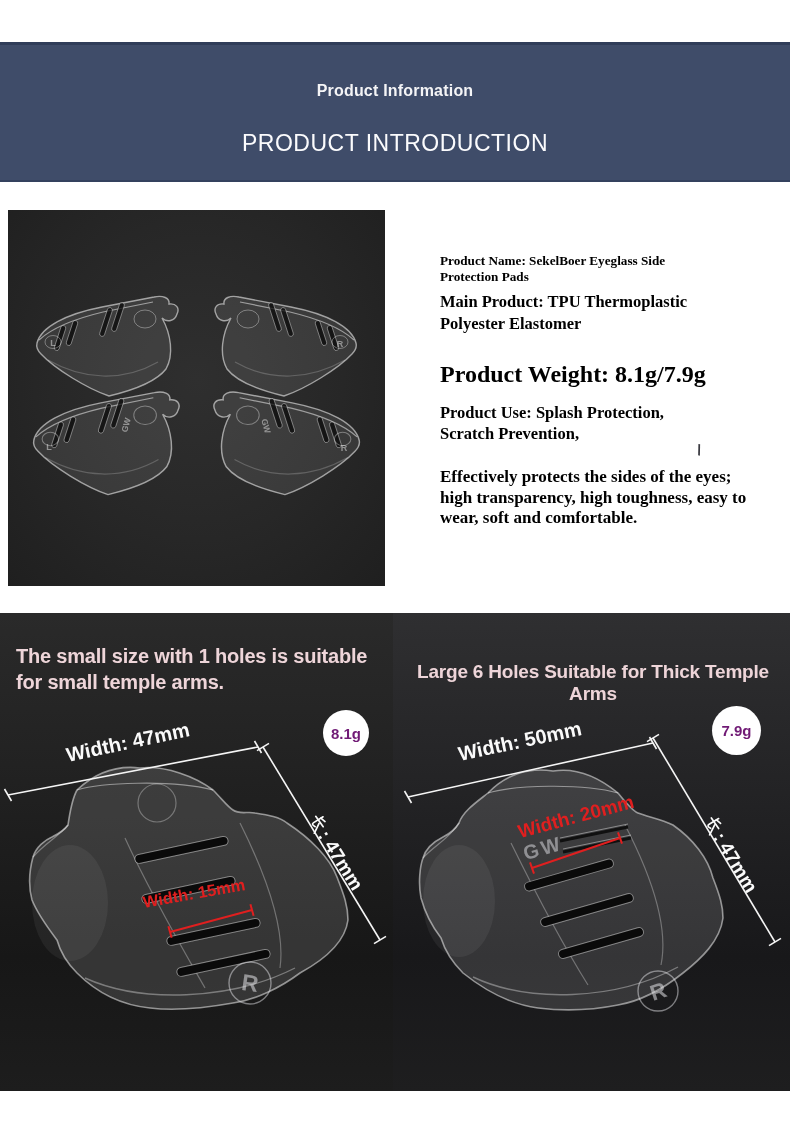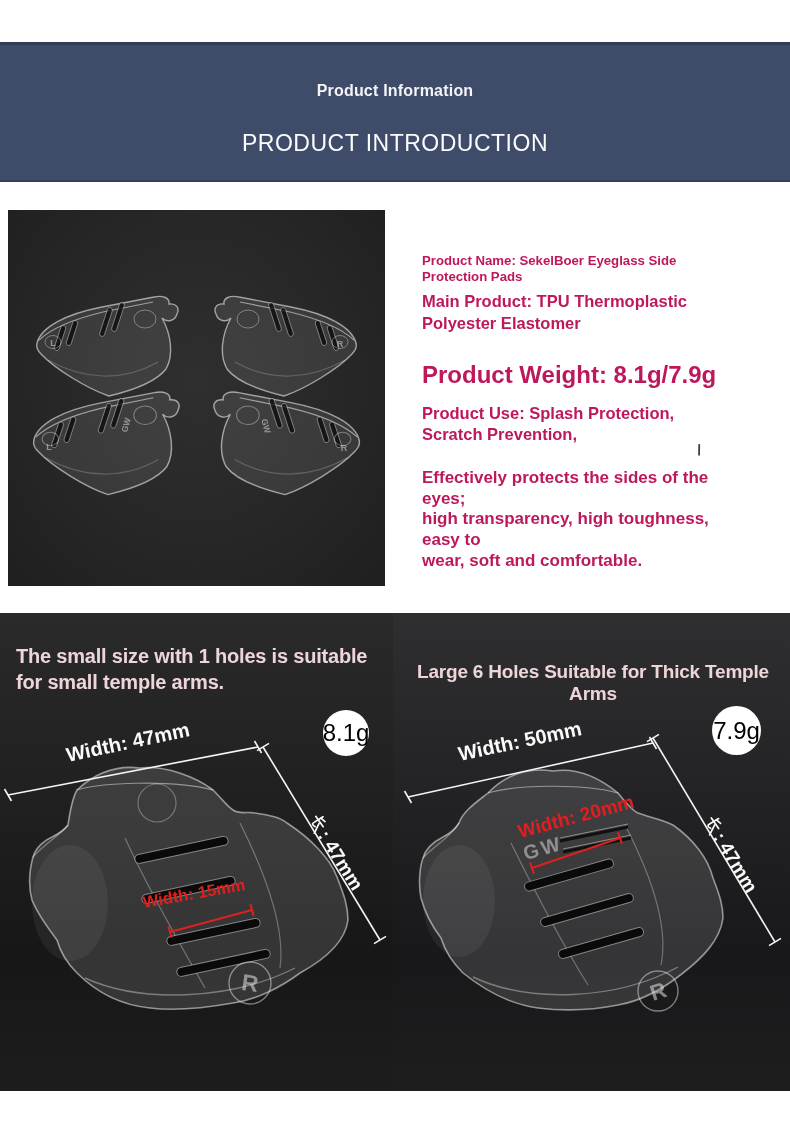--- a/index.html
+++ b/index.html
@@ -10,41 +10,41 @@
   .band{left:0;top:42px;width:790px;height:140px;background:#3f4c69;
         border-top:3px solid #303d59;border-bottom:2px solid #34415e;box-sizing:border-box;}
   .kicker{left:0;top:82px;width:790px;text-align:center;color:#f4f4f6;
           font-size:16px;font-weight:bold;letter-spacing:.2px;}
   .intro{left:0;top:130px;width:790px;text-align:center;color:#fbfbfd;
          font-size:23px;font-weight:400;letter-spacing:.5px;}
   
   .photo{left:8px;top:210px;width:377px;height:376px;
          background:radial-gradient(ellipse at 50% 45%, #2f2f2f 0%, #272727 55%, #1f1f1f 100%);}
   
-  .details{left:422px;top:253px;width:322px;color:#be185d;}
+  .details{left:440px;top:253px;width:322px;color:#000000;font-family:Liberation Serif, serif;}
   .d-line{white-space:pre-line;font-weight:bold;}
   .d-name{font-size:13.2px;line-height:1.18;}
   .d-material{font-size:16.5px;line-height:1.3;margin-top:7px;}
   .d-pack{font-size:13.2px;margin-top:18px;}
   .d-weight{font-size:24px;margin-top:27px;}
   .d-use{font-size:16.5px;line-height:1.3;margin-top:14px;}
   .d-desc{font-size:17px;line-height:1.22;margin-top:22px;}
   .stray{left:697px;top:441px;color:#3a3a40;font-size:15px;font-weight:bold;transform:rotate(12deg);}
   
   .panelL{left:0;top:613px;width:393px;height:478px;
           background:linear-gradient(180deg,#2a2a2a 0%,#232323 28%,#171717 72%,#1d1d1d 100%);}
   .panelR{left:393px;top:613px;width:397px;height:478px;
           background:linear-gradient(180deg,#2f2f31 0%,#262628 28%,#18181a 72%,#1e1e1f 100%);}
   .p-title{color:#eed5d9;font-weight:bold;white-space:pre-line;}
   .p-title-l{left:16px;top:30px;width:372px;font-size:20px;line-height:1.32;letter-spacing:-.2px;}
   .p-title-r{left:22px;top:48px;width:356px;font-size:19px;text-align:center;letter-spacing:-.2px;}
   .dim-label{color:#fafafa;font-weight:bold;font-size:20px;text-align:center;}
   .red-label{color:#e01f1f;font-weight:bold;text-align:center;}
-  .badge{background:#ffffff;border-radius:50%;color:#000000;display:flex;
-         align-items:center;justify-content:center;font-size:24px;font-weight:400;}
+  .badge{background:#ffffff;border-radius:50%;color:#701a75;display:flex;
+         align-items:center;justify-content:center;font-size:15px;font-weight:700;}
   .len-label{display:flex;align-items:center;justify-content:center;gap:3px;
              color:#fafafa;font-weight:bold;font-size:19px;}
   .sr{position:absolute;width:1px;height:1px;overflow:hidden;clip:rect(0 0 0 0);white-space:nowrap;}
   svg{display:block;}
   .pe{pointer-events:none;}
 </style>
 </head>
 <body>
 
 <div class="abs band"></div>

